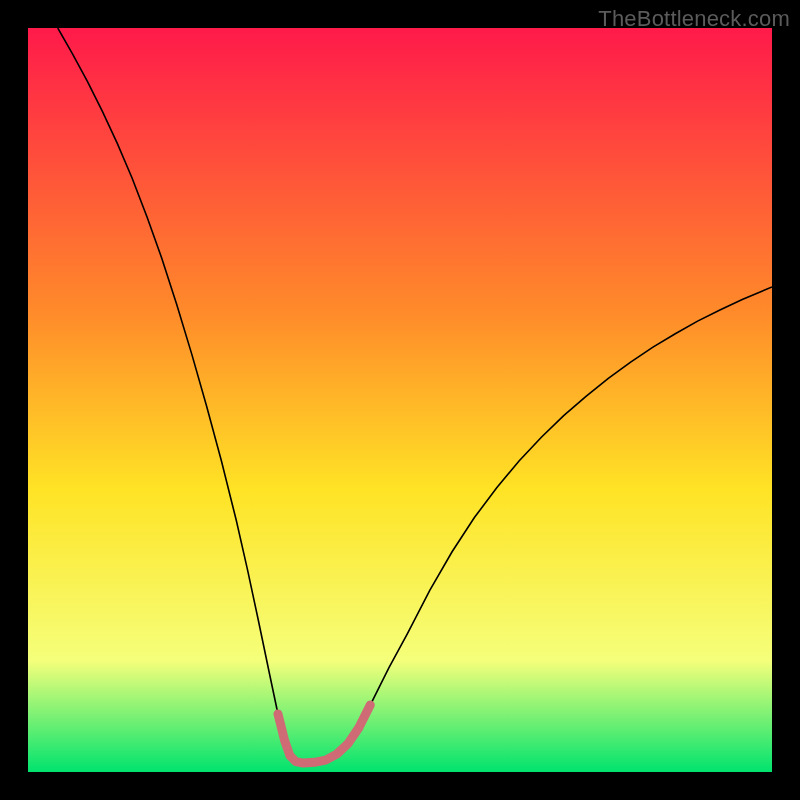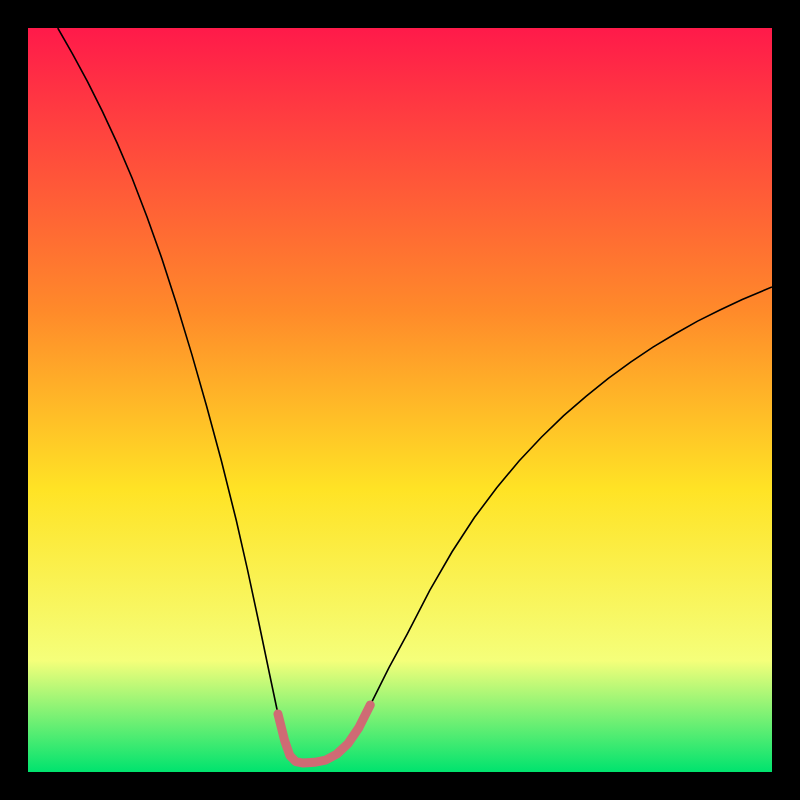--- a/index.html
+++ b/index.html
@@ -39,20 +39,21 @@
   .plot svg {
     display: block;
     width: 744px;
     height: 744px;
   }
 </style>
 </head>
 <body>
 
 <div class="frame">
+  <div class="watermark">TheBottleneck.com</div>
 
   <div class="plot">
     <svg id="chart-svg" viewBox="0 0 744 744" preserveAspectRatio="none">
       <defs>
         <linearGradient id="bg-grad" x1="0" y1="0" x2="0" y2="1">
           <stop id="g0" offset="0%" stop-color="#ff1a4a"></stop>
           <stop id="g1" offset="38%" stop-color="#ff8a2a"></stop>
           <stop id="g2" offset="62%" stop-color="#ffe325"></stop>
           <stop id="g3" offset="85%" stop-color="#f5ff7a"></stop>
           <stop id="g4" offset="100%" stop-color="#00e36e"></stop>

